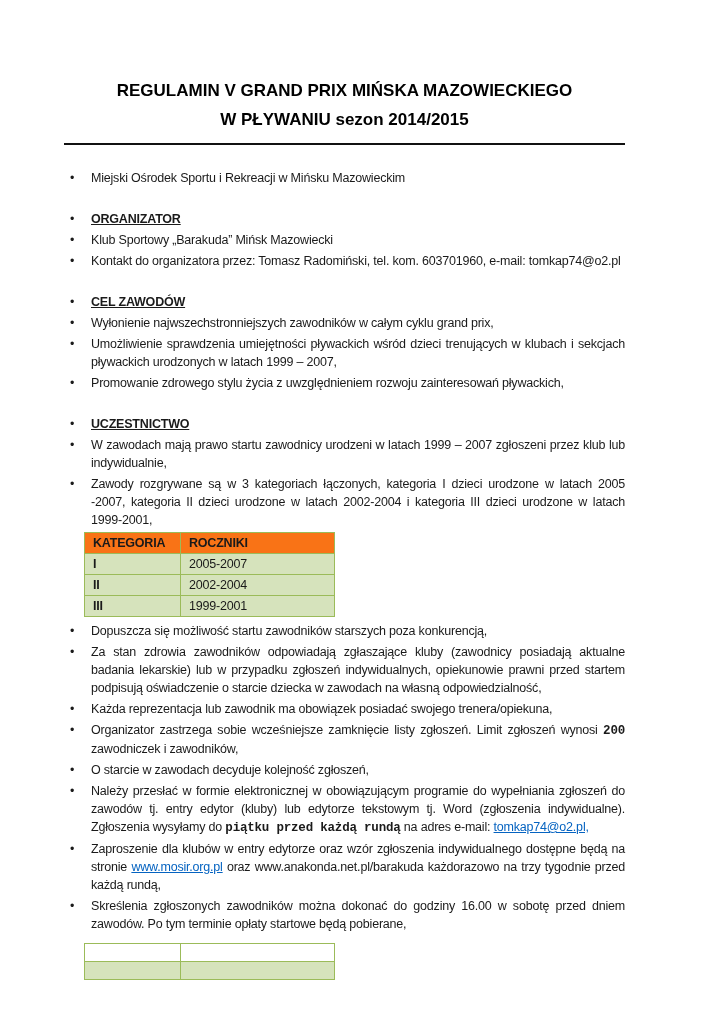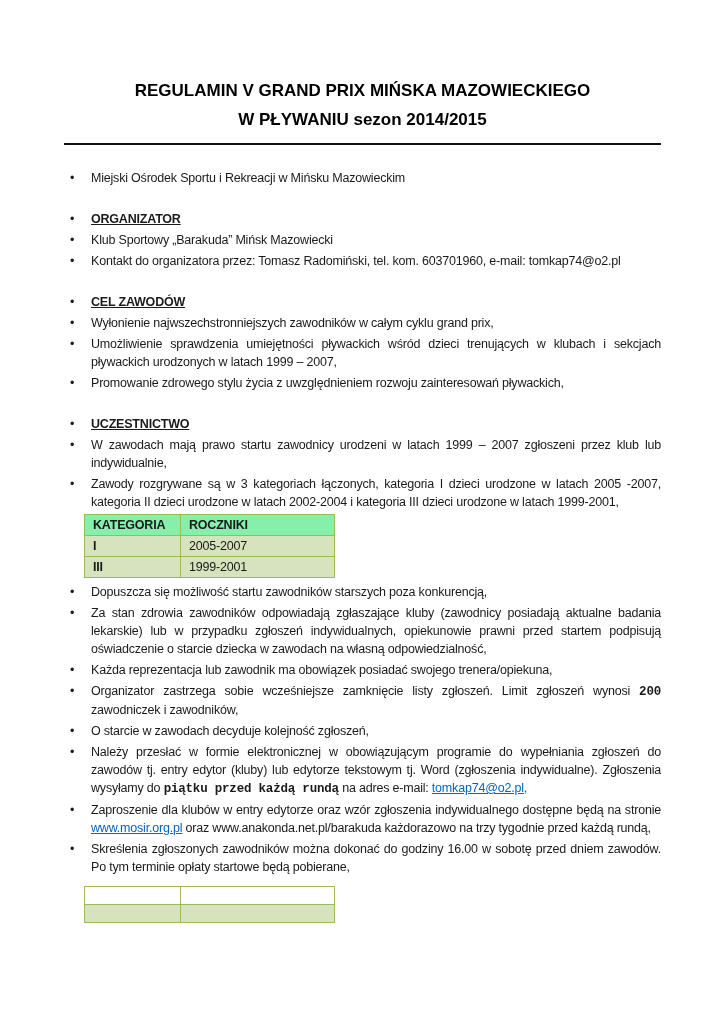--- a/index.html
+++ b/index.html
@@ -10,21 +10,21 @@
     position: relative;
     margin: 0 auto;
     background: #ffffff;
     overflow: hidden;
     font-family: "Liberation Sans", "DejaVu Sans", sans-serif;
     color: #1a1a1a;
     --link: #0563c1;
     --table-border: #9bbb59;
     --table-row-bg: #d6e3bc;
   }
-  .content { padding: 76px 64px 0 64px; }
+  .content { padding: 76px 100px 0 64px; }
 
   .doc-title {
     text-align: center;
     font-size: 17px;
     font-weight: bold;
     line-height: 29px;
     color: #000000;
     letter-spacing: 0;
   }
   .rule {
@@ -67,21 +67,21 @@
     font-size: 12.5px;
     letter-spacing: -0.2px;
   }
   .cat-table th, .cat-table td {
     border: 1px solid var(--table-border);
     padding: 1px 8px;
     height: 21px;
     text-align: left;
     vertical-align: middle;
   }
-  .cat-table th { background: #86efac; font-weight: bold; }
+  .cat-table th { background: #f97316; font-weight: bold; }
   .cat-table th:first-child, .cat-table td:first-child { width: 96px; }
   .cat-table th:last-child, .cat-table td:last-child { width: 154px; }
   .cat-table td { background: var(--table-row-bg); }
   .cat-table td.rowhead { font-weight: bold; }
 
   .bottom-table {
     margin: 10px 0 0 20px;
     width: 251px;
     border: 1px solid var(--table-border);
   }
@@ -122,20 +122,24 @@
                 <th>KATEGORIA</th>
                 <th>ROCZNIKI</th>
               </tr>
             </thead>
             <tbody>
               <tr>
                 <td class="rowhead">I</td>
                 <td>2005-2007</td>
               </tr>
               <tr>
+                <td class="rowhead">II</td>
+                <td>2002-2004</td>
+              </tr>
+              <tr>
                 <td class="rowhead">III</td>
                 <td>1999-2001</td>
               </tr>
             </tbody>
           </table>
         </li>
         <li class="doc-item bulleted"><span class="run">Dopuszcza się możliwość startu zawodników starszych poza konkurencją,</span></li>
         <li class="doc-item bulleted justify"><span class="run">Za stan zdrowia zawodników odpowiadają zgłaszające kluby (zawodnicy posiadają aktualne badania lekarskie) lub w przypadku zgłoszeń indywidualnych, opiekunowie prawni przed startem podpisują oświadczenie o starcie dziecka w zawodach na własną odpowiedzialność,</span></li>
         <li class="doc-item bulleted"><span class="run">Każda reprezentacja lub zawodnik ma obowiązek posiadać swojego trenera/opiekuna,</span></li>
         <li class="doc-item bulleted justify"><span class="run">Organizator zastrzega sobie wcześniejsze zamknięcie listy zgłoszeń. Limit zgłoszeń wynosi </span><span class="run bold">200</span><span class="run"> zawodniczek i zawodników,</span></li>

